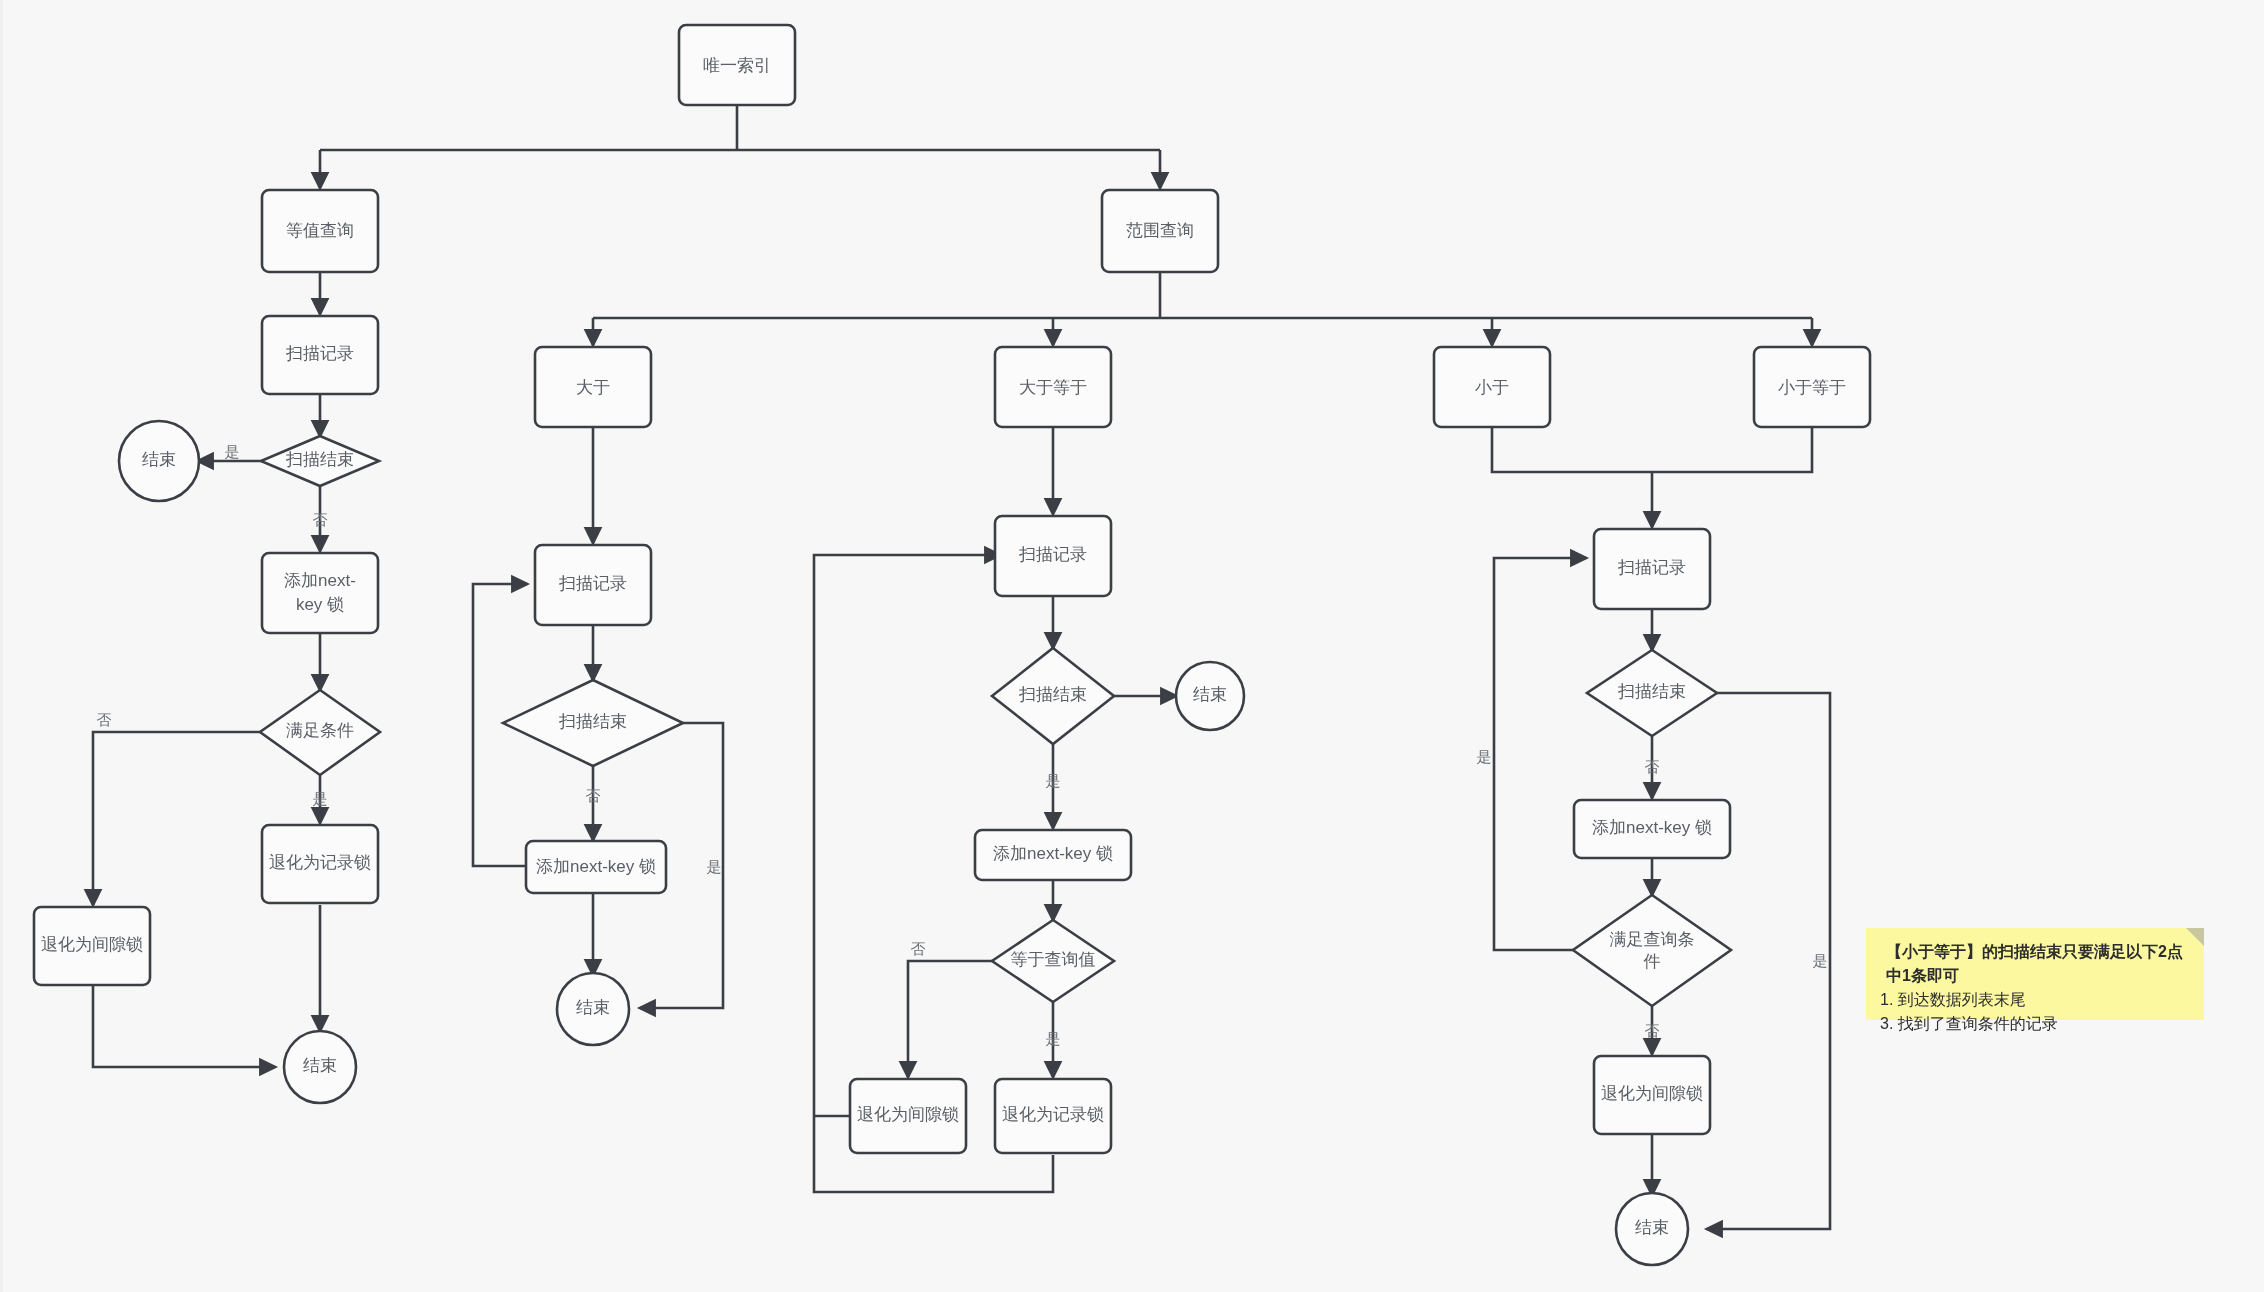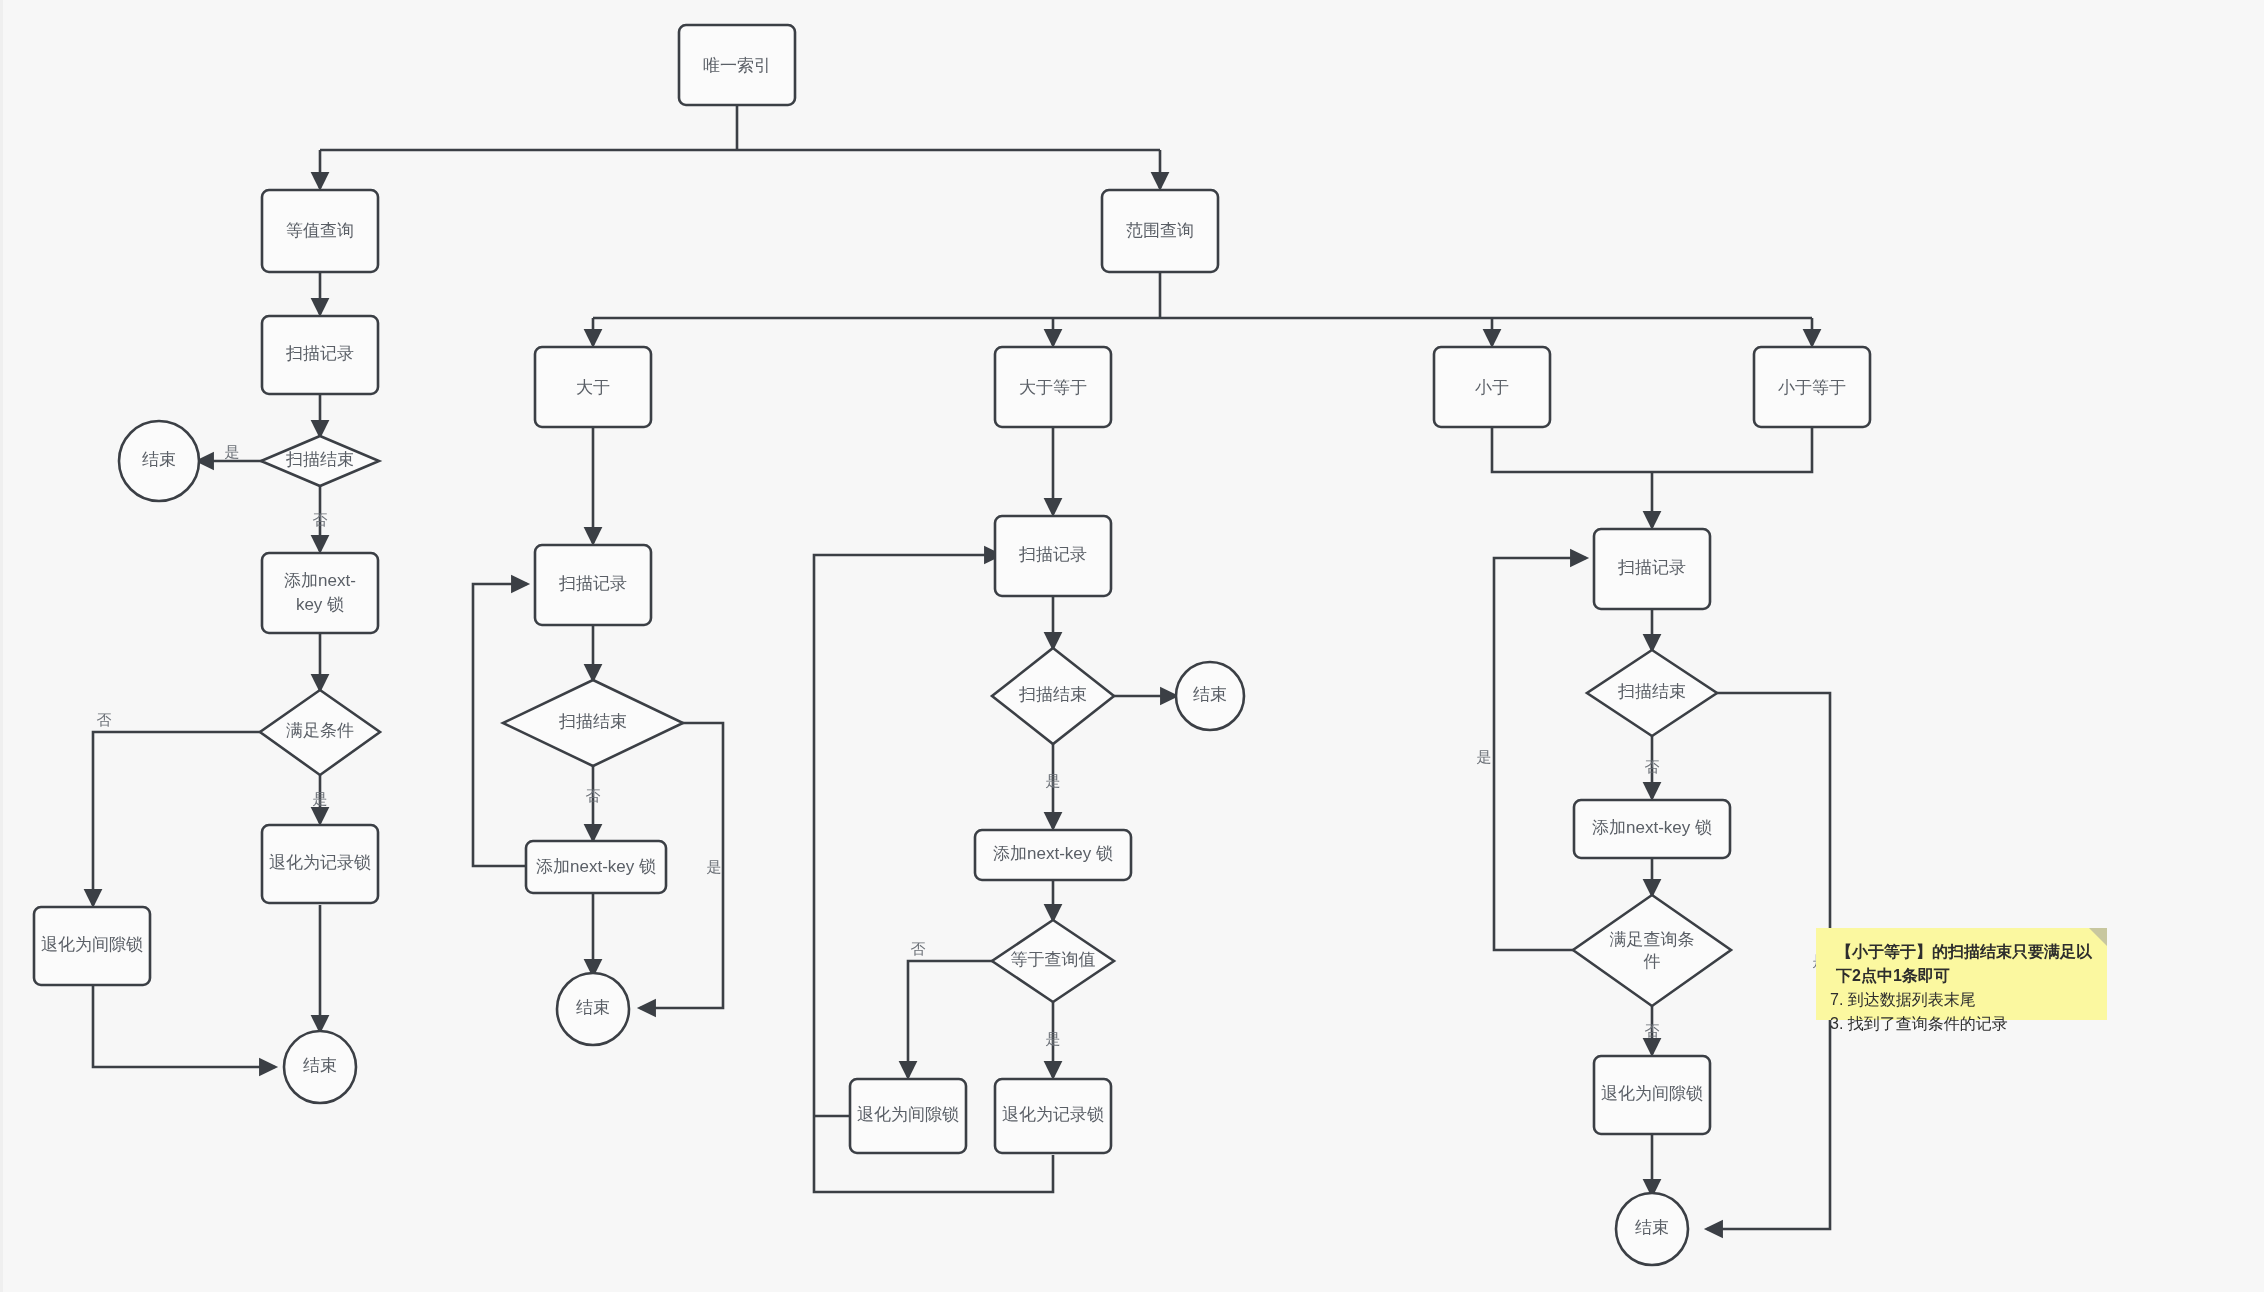--- a/index.html
+++ b/index.html
@@ -246,20 +246,20 @@
     <text class="nodetext" x="1652" y="963" font-size="15">件</text>
 
     <rect class="shape shape-rect" x="1594" y="1056" width="116" height="78"></rect>
     <text class="nodetext" x="1652" y="1095" font-size="15">退化为间隙锁</text>
 
     <circle class="shape" cx="1652" cy="1229" r="36"></circle>
     <text class="nodetext" x="1652" y="1229">结束</text>
 
   </svg>
 
-  <div class="note" style="left:1816px;top:928px;width:291px;height:92px;">
+  <div class="note" style="left:1866px;top:928px;width:338px;height:92px;">
     <span class="fold"></span>
     <p class="note-line note-title">【小于等于】的扫描结束只要满足以下2点中1条即可</p>
-    <p class="note-line">7. 到达数据列表末尾</p>
+    <p class="note-line">1. 到达数据列表末尾</p>
     <p class="note-line">3. 找到了查询条件的记录</p>
   </div>
 
 </div>
 
 </body></html>

